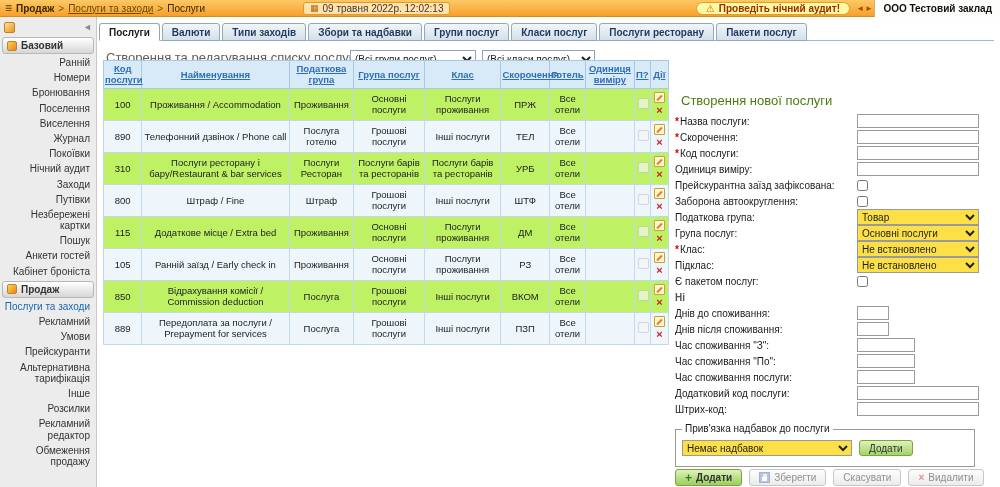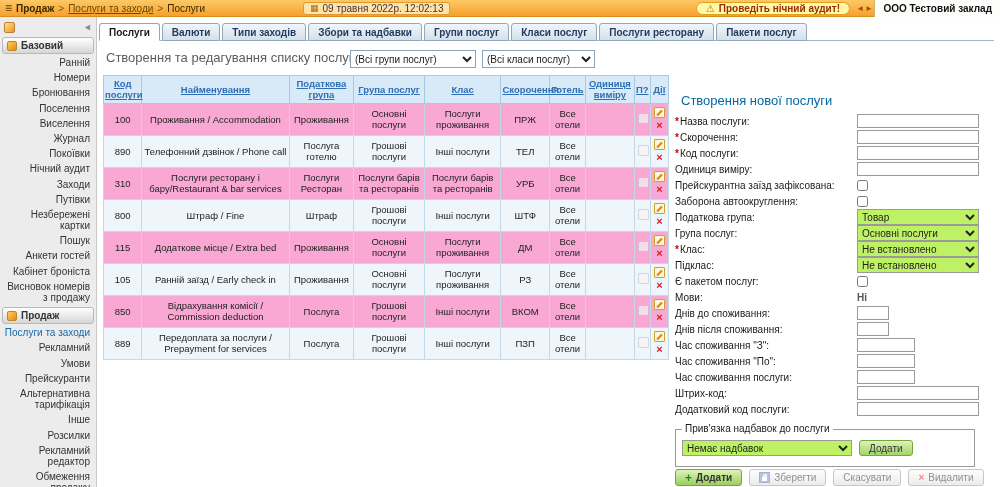--- a/index.html
+++ b/index.html
@@ -48,43 +48,43 @@
          background:linear-gradient(#f2f6fa,#d4dfe9); border:1px solid #92a8bd; border-radius:3px 3px 0 0;
          color:#1e3a5f; font-weight:bold; cursor:pointer; white-space:nowrap; }
   .tab.active { background:#fff; border-bottom:1px solid #fff; color:#1a1a1a; z-index:2; }
 
   .list-title { position:absolute; top:33px; left:9px; font-size:13px; color:#5d5d5d; }
   .filter-select { position:absolute; top:33px; height:18px; font-size:10px; border:1px solid #8aa4bd; background:#fff; color:#222; }
   .filter-group { left:253px; width:126px; }
   .filter-class { left:385px; width:113px; }
 
   
-  .svc-table { position:absolute; top:58px; left:6px; width:566px; border-collapse:collapse; table-layout:fixed;
-               border:1px solid #7fa8cc; font-size:9.5px; background:#f9a8d4; }
+  .svc-table { position:absolute; top:43px; left:6px; width:566px; border-collapse:collapse; table-layout:fixed;
+               border:1px solid #7fa8cc; font-size:9.5px; background:#bef264; }
   .svc-table th { background:#d8eaf8; color:#2f6fb5; text-decoration:underline; font-weight:bold;
                   border:1px solid #a9c9e2; padding:2px 1px; text-align:center; vertical-align:middle; line-height:1.2; cursor:pointer; }
   .svc-table td { border:1px solid #c2d9ec; padding:1px 2px; text-align:center; vertical-align:middle;
                   height:32px; line-height:1.2; color:#222; overflow:hidden; }
   .svc-table tbody tr:nth-child(even) td { background:#eef6fc; }
   .rowcheck { transform:scale(0.85); }
   .icon-edit { display:block; width:11px; height:11px; margin:0 auto 2px; background:#fdf6d8; border:1px solid #c9a227;
                border-radius:1px; position:relative; cursor:pointer; }
   .icon-edit::after { content:""; position:absolute; left:1px; top:4px; width:7px; height:2px; background:#e08020; transform:rotate(-45deg); }
   .icon-del { display:block; color:#cc2222; font-weight:bold; font-size:11px; line-height:1; cursor:pointer; }
 
   
-  .form-title { position:absolute; top:76px; left:584px; font-size:13px; color:#0369a1; }
+  .form-title { position:absolute; top:76px; left:584px; font-size:13px; color:#4d7c0f; }
   .form-fields { position:absolute; top:96px; left:578px; width:312px; }
   .frow { display:flex; align-items:center; height:16px; }
   .flabel { width:182px; text-align:left; padding-right:4px; color:#1a1a1a; white-space:nowrap; overflow:visible; }
   .req { color:#cc0000; font-weight:bold; margin-right:1px; }
   .ftext { height:14px; border:1px solid #9a9a9a; font-size:10px; width:122px; padding:0 2px; background:#fff; }
   .ftext.small { width:32px; }
   .ftext.mid { width:58px; }
-  .fselect { height:16px; width:122px; font-size:10px; border:1px solid #9a9a9a; background:#bef264; color:#222; }
+  .fselect { height:16px; width:122px; font-size:10px; border:1px solid #9a9a9a; background:#fde047; color:#222; }
   .fcheck { width:11px; height:11px; }
   .fvalue { color:#555; font-weight:bold; }
 
   .addons { position:absolute; top:412px; left:578px; width:300px; height:38px; border:1px solid #9a9a9a; }
   .addons-legend { position:absolute; top:-7px; left:6px; background:#fff; padding:0 3px; color:#1a1a1a; }
   .addons-row { display:flex; align-items:flex-start; gap:7px; padding:10px 6px 16px; }
   .addons-select { width:170px; }
 
   .btnbar { position:absolute; top:452px; left:578px; display:flex; gap:7px; }
   .btn { height:17px; padding:0 9px; display:inline-flex; align-items:center; gap:4px; border:1px solid #9a9a9a;
@@ -141,21 +141,20 @@
     <div class="sb-item">Виселення</div>
     <div class="sb-item">Журнал</div>
     <div class="sb-item">Покоївки</div>
     <div class="sb-item">Нічний аудит</div>
     <div class="sb-item">Заходи</div>
     <div class="sb-item">Путівки</div>
     <div class="sb-item">Незбережені картки</div>
     <div class="sb-item">Пошук</div>
     <div class="sb-item">Анкети гостей</div>
     <div class="sb-item">Кабінет броніста</div>
-    <div class="sb-item">Висновок номерів з продажу</div>
     <div class="sb-section">
       <span class="sb-sec-icon"></span>
       <span class="sb-sec-label">Продаж</span>
     </div>
     <div class="sb-item active">Послуги та заходи</div>
     <div class="sb-item">Рекламний</div>
     <div class="sb-item">Умови</div>
     <div class="sb-item">Прейскуранти</div>
     <div class="sb-item">Альтернативна тарифікація</div>
     <div class="sb-item">Інше</div>
@@ -377,21 +376,20 @@
       </div>
       <div class="frow">
         <span class="flabel"><span>Підклас:</span></span>
         <select class="fselect"><option>Не встановлено</option></select>
       </div>
       <div class="frow">
         <span class="flabel"><span>Є пакетом послуг:</span></span>
         <input type="checkbox" class="fcheck" style="">
       </div>
       <div class="frow">
-        <span class="flabel"><span>Мови:</span></span>
         <span class="fvalue">Ні</span>
       </div>
       <div class="frow">
         <span class="flabel"><span>Днів до споживання:</span></span>
         <input class="ftext small" style="">
       </div>
       <div class="frow">
         <span class="flabel"><span>Днів після споживання:</span></span>
         <input class="ftext small" style="">
       </div>
@@ -401,25 +399,25 @@
       </div>
       <div class="frow">
         <span class="flabel"><span>Час споживання "По":</span></span>
         <input class="ftext mid" style="">
       </div>
       <div class="frow">
         <span class="flabel"><span>Час споживання послуги:</span></span>
         <input class="ftext mid" style="">
       </div>
       <div class="frow">
+        <span class="flabel"><span>Додатковий код послуги:</span></span>
+        <input class="ftext" style="">
+      </div>
+      <div class="frow">
         <span class="flabel"><span>Штрих-код:</span></span>
-        <input class="ftext" style="">
-      </div>
-      <div class="frow">
-        <span class="flabel"><span>Додатковий код послуги:</span></span>
         <input class="ftext" style="">
       </div>
     </div>
 
     <div class="addons">
       <span class="addons-legend">Прив'язка надбавок до послуги</span>
       <div class="addons-row">
         <select class="fselect addons-select"><option>Немає надбавок</option></select>
         <button class="btn mini-add">
             <span>Додати</span>

